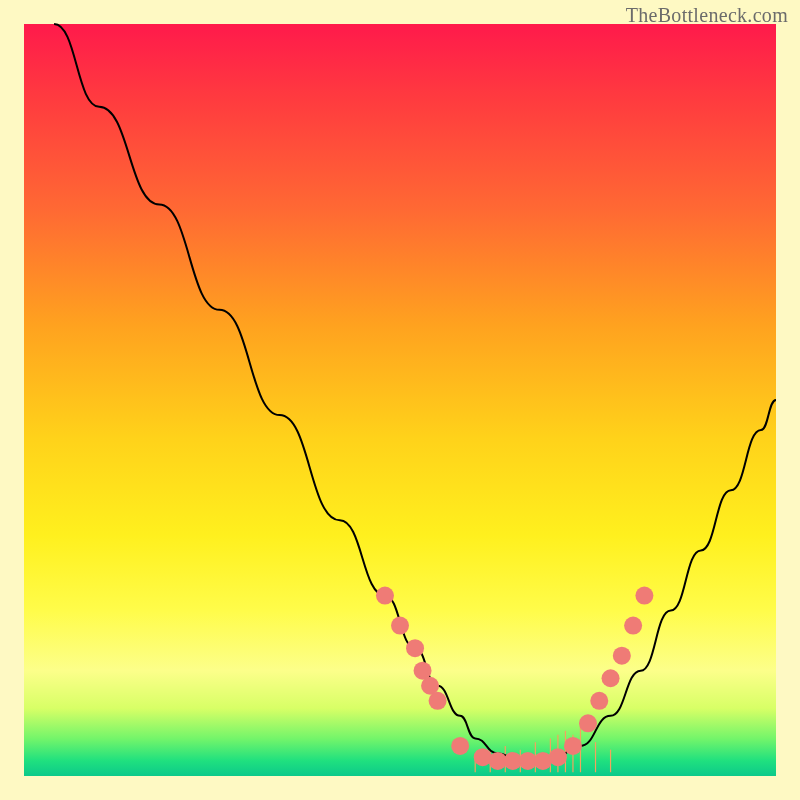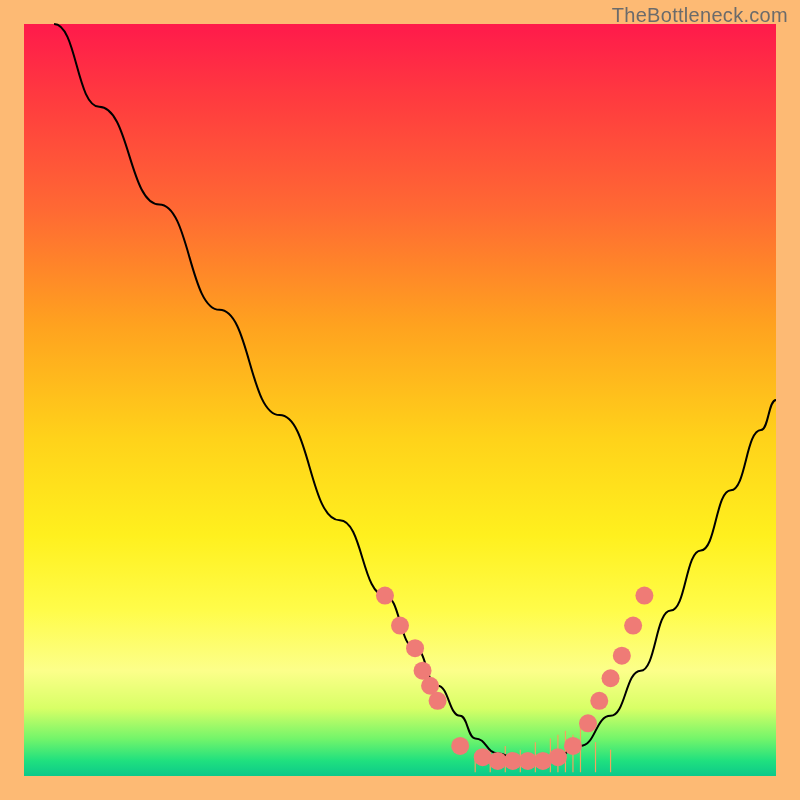--- a/index.html
+++ b/index.html
@@ -7,21 +7,22 @@
     width: 800px;
     height: 800px;
     background: #000;
     overflow: hidden;
     font-family: Arial, Helvetica, sans-serif;
   }
   .stage {
     position: relative;
     width: 800px;
     height: 800px;
-    background: #fdba74;
+    background: #fef9c3;
+    font-family: Liberation Serif, serif;
   }
   .watermark {
     position: absolute;
     top: 4px;
     right: 12px;
     color: #6b6b6b;
     font-size: 20px;
     font-weight: 500;
     letter-spacing: 0.3px;
     user-select: none;

